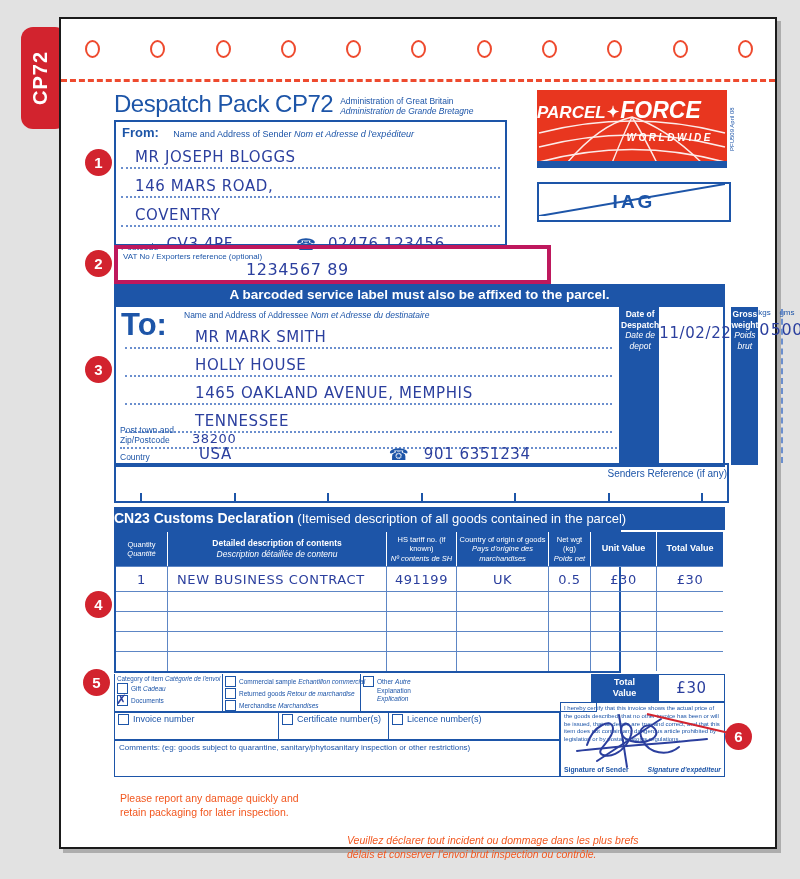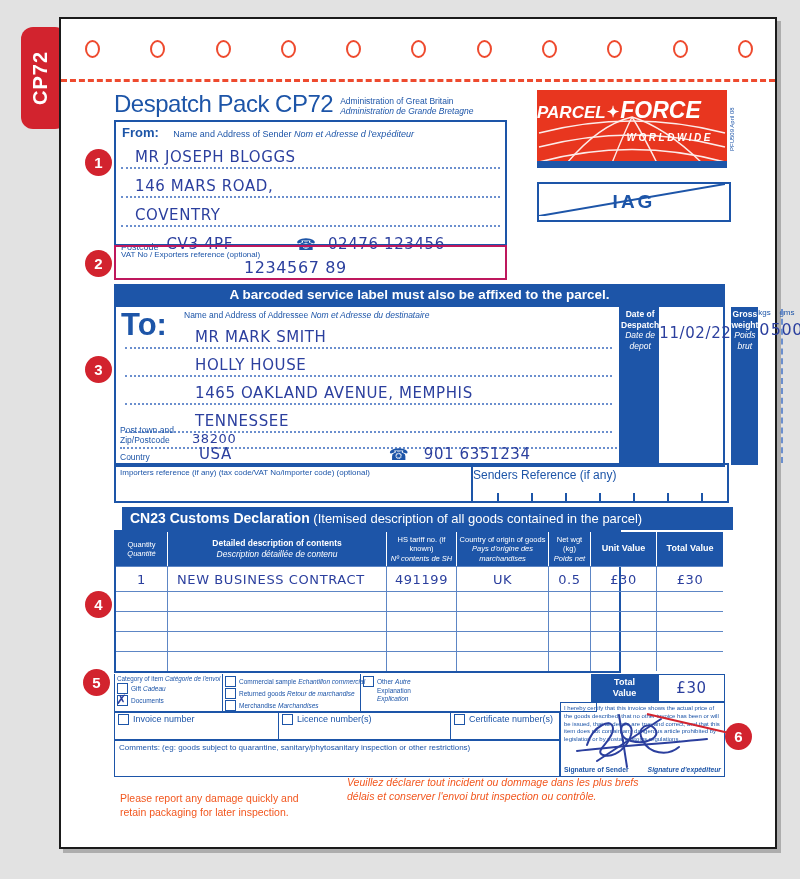--- a/index.html
+++ b/index.html
@@ -38,21 +38,21 @@
   .iag svg{position:absolute;inset:0;}
   .iag span{position:absolute;left:0;right:0;top:7px;text-align:center;font-weight:bold;font-size:19px;letter-spacing:3px;color:#1d55a8;}
   
   .from-box{position:absolute;left:53px;top:101px;width:389px;height:122px;border:2px solid #1d55a8;}
   .from-head{padding:3px 6px 0;font-size:9px;color:#1d55a8;}
   .from-head b{font-size:13px;margin-right:12px;}
   .wline{margin:0 5px;height:26px;border-bottom:2px dotted #6b8fce;font-size:15px;padding-left:14px;display:flex;align-items:flex-end;padding-bottom:1px;}
   .pc-row{margin:0 5px;height:26px;display:flex;align-items:flex-end;padding-bottom:3px;gap:8px;}
   .pc-row .lbl{font-size:9px;color:#1d55a8;padding-bottom:1px;}
   .phone-ic{color:#1d55a8;font-size:16px;line-height:1;}
-  .vat-box{position:absolute;left:53px;top:226px;width:389px;height:31px;border:2px solid #be185d;}
+  .vat-box{position:absolute;left:53px;top:226px;width:389px;height:31px;border:4px solid #be185d;padding-left:40px;}
   .vat-box .lbl{position:absolute;left:5px;top:3px;font-size:8px;color:#1d55a8;}
   .vat-box .val{position:absolute;left:128px;top:11px;font-size:16px;}
   
   .banner{position:absolute;left:53px;top:265px;width:611px;height:21px;background:#1d55a8;color:#fff;
     font-weight:bold;font-size:13.5px;text-align:center;line-height:21px;}
   
   .to-box{position:absolute;left:53px;top:286px;width:607px;height:158px;border:2px solid #1d55a8;}
   .to-big{position:absolute;left:5px;top:0px;font-size:31px;font-weight:bold;color:#1d55a8;}
   .to-sub{position:absolute;left:68px;top:3px;font-size:8.5px;color:#1d55a8;}
   .to-lines{position:absolute;left:4px;top:14px;width:497px;}
@@ -67,26 +67,26 @@
   .rhead .it{font-weight:normal;}
   .dval{height:52px;display:flex;align-items:center;justify-content:center;font-size:15px;}
   .wgrid{flex:1;display:flex;position:relative;}
   .wcell{flex:1;text-align:center;}
   .wcell .ul{font-size:8px;color:#1d55a8;padding-top:1px;}
   .wcell .uv{font-size:16px;padding-top:3px;}
   .wsep{position:absolute;left:50%;top:2px;bottom:2px;border-left:2px dashed #6b8fce;}
   
   .ref-row{position:absolute;left:53px;top:444px;width:611px;height:36px;border:2px solid #1d55a8;display:flex;}
   .ref-imp{width:347px;border-right:2px solid #1d55a8;font-size:8px;color:#1d55a8;padding:3px 4px;}
-  .ref-snd{flex:1;position:relative;font-size:12px;color:#1d55a8;text-align:left;padding-top:3px;}
+  .ref-snd{flex:1;position:relative;font-size:10px;color:#1d55a8;text-align:right;padding-top:3px;padding-left:8px;}
   .ticks{position:absolute;left:24px;right:24px;bottom:0;display:flex;justify-content:space-between;}
   .ticks i{width:2px;height:8px;background:#1d55a8;display:block;}
   
-  .cn23bar{position:absolute;left:61px;top:488px;width:611px;height:23px;background:#1d55a8;color:#fff;
-    font-size:13px;line-height:23px;padding-left:8px;box-sizing:border-box;}
+  .cn23bar{position:absolute;left:53px;top:488px;width:611px;height:23px;background:#1d55a8;color:#fff;
+    font-size:13px;line-height:23px;box-sizing:border-box;}
   .cn23bar b{font-size:14px;}
   .ctable{position:absolute;left:53px;top:511px;width:507px;border:2px solid #1d55a8;box-sizing:border-box;}
   .trow{display:grid;grid-template-columns:52px 219px 70px 92px 42px 66px 66px;}
   .th{background:#1d55a8;color:#fff;font-size:7.5px;text-align:center;border-right:1.5px solid #fff;
     padding:3px 2px;line-height:1.25;min-height:31px;box-sizing:border-box;display:flex;flex-direction:column;justify-content:center;}
   .th:last-child{border-right:none;}
   .th .big{font-size:9px;font-weight:bold;}
   .td{border-right:1.5px solid #5d86c5;border-top:1.5px solid #5d86c5;height:24px;font-size:13px;
     display:flex;align-items:center;justify-content:center;overflow:hidden;}
   .td:last-child{border-right:none;}
@@ -116,21 +116,21 @@
   .comments{position:absolute;left:53px;top:721px;width:446px;height:37px;border:1.5px solid #1d55a8;box-sizing:border-box;
     font-size:8px;color:#1d55a8;padding:2px 4px;}
   
   .cert{position:absolute;left:499px;top:683px;width:165px;height:75px;border:1.5px solid #1d55a8;box-sizing:border-box;
     font-size:6px;line-height:1.3;color:#1d55a8;padding:2px 3px;}
   .cert .sig-svg{position:absolute;left:8px;top:8px;}
   .siglabels{position:absolute;left:3px;right:3px;bottom:1px;display:flex;justify-content:space-between;font-size:6.8px;font-weight:bold;}
   
   .foot{position:absolute;color:#f2571f;font-size:10.5px;line-height:1.35;}
   .foot-en{left:59px;top:772px;}
-  .foot-fr{left:286px;top:756px;font-style:italic;}
+  .foot-fr{left:286px;top:814px;font-style:italic;}
   
   .ann{position:absolute;width:27px;height:27px;background:#d2232e;border-radius:50%;color:#fff;font-weight:bold;
     font-size:15px;display:flex;align-items:center;justify-content:center;z-index:5;}
   .ptr{position:absolute;left:586px;top:694px;width:92px;height:2px;background:#d2232e;transform:rotate(13deg);transform-origin:left center;z-index:4;}
 </style>
 </head>
 <body>
 
 <div class="stage">
 
@@ -254,21 +254,20 @@
           <div class="wsep"></div>
           <div class="wcell">
             <div class="ul">gms</div>
             <div class="uv hw">500</div>
           </div>
         </div>
       </div>
     </div>
 
     <div class="ref-row">
-      <div class="ref-imp">Importers reference (if any) (tax code/VAT  No/importer code) (optional)</div>
       <div class="ref-snd">
         <span>Senders Reference (if any)</span>
         <span class="ticks">
             <i></i>
             <i></i>
             <i></i>
             <i></i>
             <i></i>
             <i></i>
             <i></i>
@@ -398,27 +397,27 @@
       <span>Total</span>
         <span>Value</span>
     </div>
     <div class="totval hw">£30</div>
 
     <div class="numrow">
       <div class="numcell n1">
         <span class="cb"></span>
         <span>Invoice number</span>
       </div>
+      <div class="numcell n3">
+        <span class="cb"></span>
+        <span>Certificate number(s)</span>
+      </div>
       <div class="numcell n2">
         <span class="cb"></span>
         <span>Licence number(s)</span>
-      </div>
-      <div class="numcell n3">
-        <span class="cb"></span>
-        <span>Certificate number(s)</span>
       </div>
     </div>
 
     <div class="comments">Comments: (eg: goods subject to quarantine, sanitary/phytosanitary inspection or other restrictions)</div>
 
     <div class="cert">
       <span>I hereby certify that this invoice shows the actual price of the goods described, that no other invoice has been or will be issued, that all details are true and correct, and that this item does not contain any dangerous article prohibited by legislation or by postal/customs regulations.</span>
       <svg class="sig-svg" width="145" height="58" viewBox="0 0 145 58">
         <g stroke="#2b3f9e" stroke-width="2" fill="none" stroke-linecap="round">
           <path d="M18,34 C24,14 44,6 44,18 C44,30 24,40 34,44 C50,50 70,22 60,14 C52,8 46,26 62,30 C78,34 92,26 86,18 C80,10 66,16 74,30 C80,42 98,46 110,36"></path>

